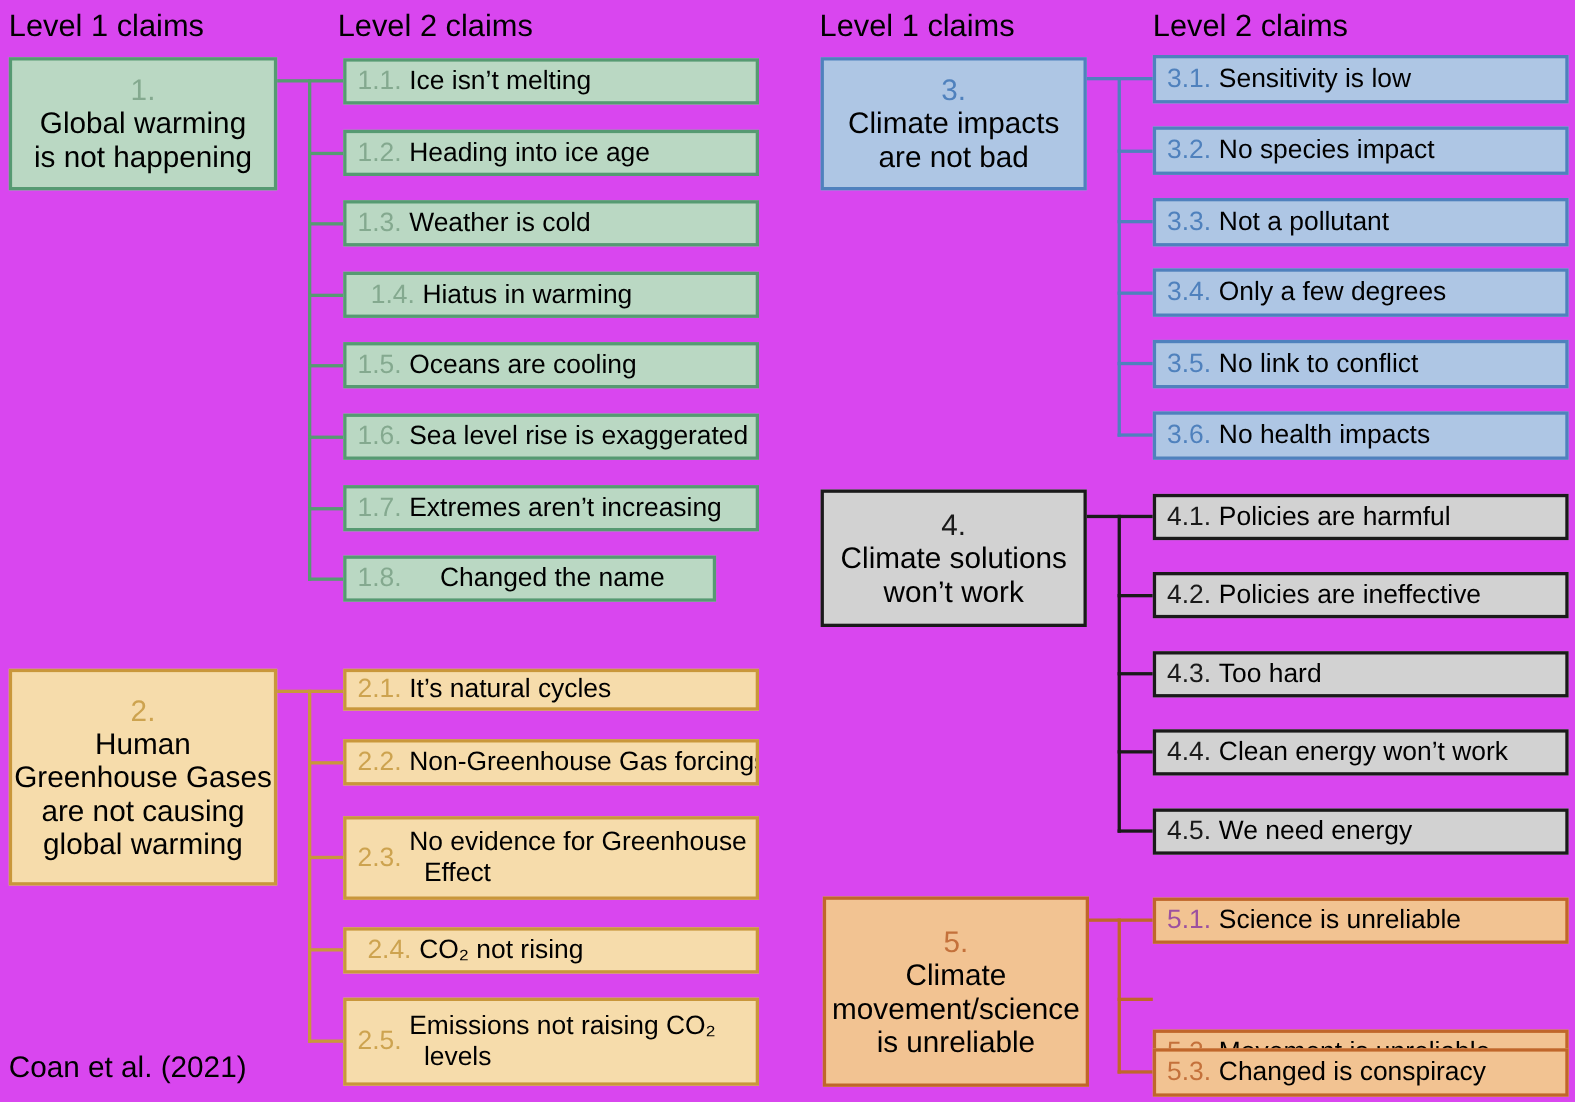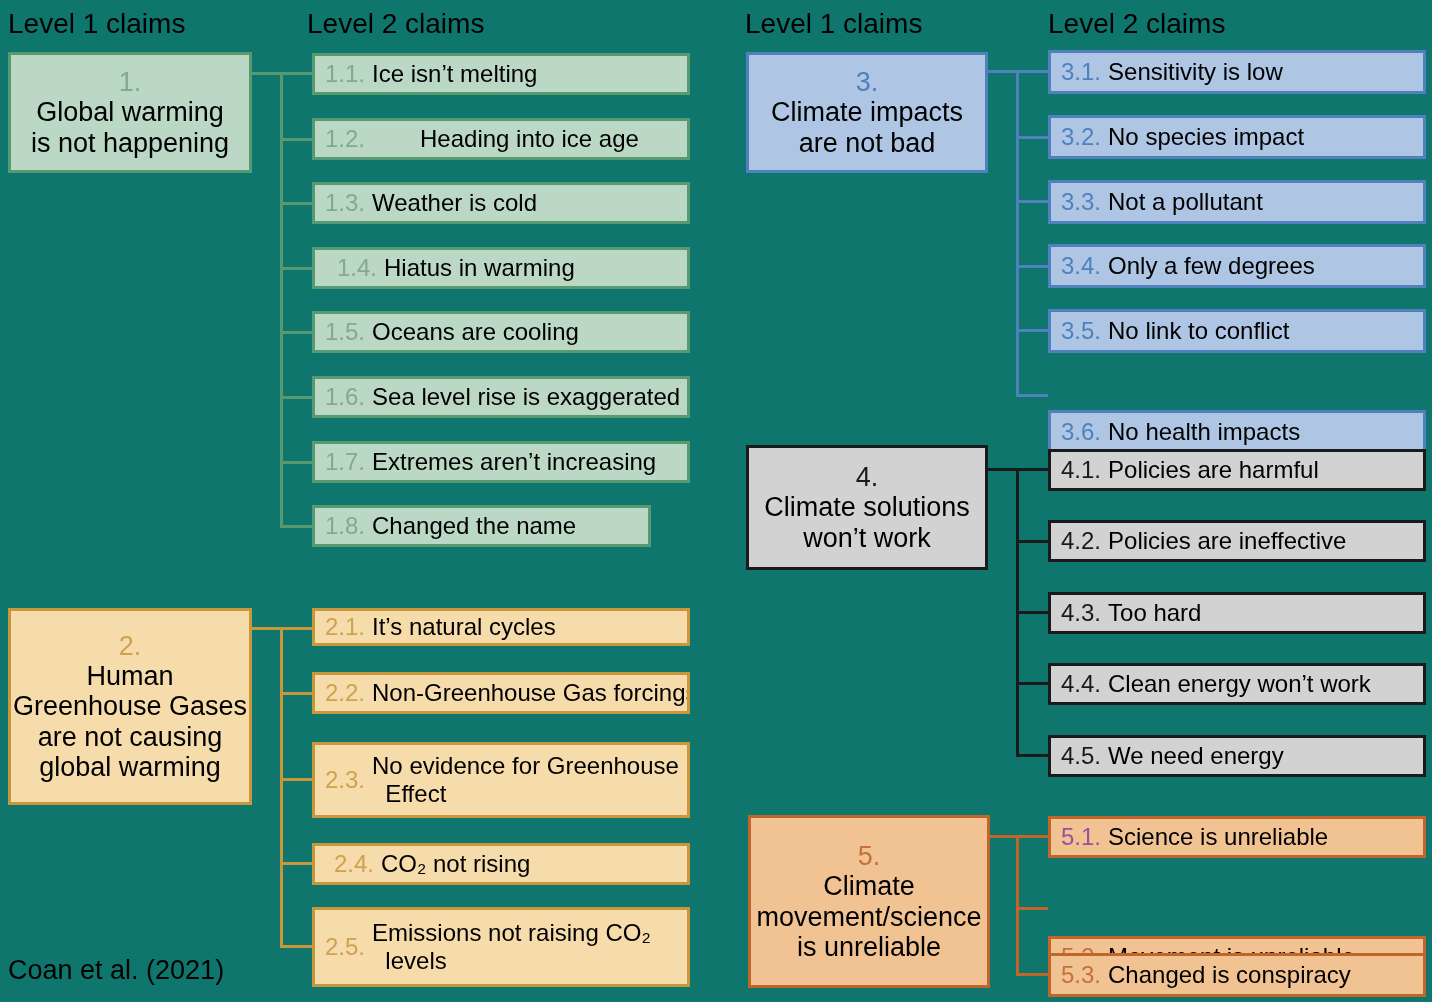--- a/index.html
+++ b/index.html
@@ -1,17 +1,17 @@
 <!DOCTYPE html>
 <html><head>
 <meta charset="utf-8">
 <style>
   html,body{margin:0;padding:0;background:#fff;}
   #stage{
-    position:relative;width:1432px;height:1002px;background:#0f766e;
+    position:relative;width:1432px;height:1002px;background:#d946ef;
     font-family:"Liberation Sans","DejaVu Sans",sans-serif;color:#000;overflow:hidden;
   }
   .hdr{position:absolute;font-size:28px;color:#000;white-space:pre;}
   .l1box{
     position:absolute;box-sizing:border-box;
     background:var(--fill);border:3px solid var(--border);
     display:flex;flex-direction:column;align-items:center;justify-content:center;
     text-align:center;font-size:27px;line-height:1.12;
   }
   .l1num{color:var(--num);white-space:pre;}
@@ -49,21 +49,21 @@
   <div class="hline" style="left: 280px; top: 267px; width: 32px; height: 3px; --fill: #bad8c3; --border: #569a72; --num: #84a98f;"></div>
   <div class="hline" style="left: 280px; top: 331px; width: 32px; height: 3px; --fill: #bad8c3; --border: #569a72; --num: #84a98f;"></div>
   <div class="hline" style="left: 280px; top: 396px; width: 32px; height: 3px; --fill: #bad8c3; --border: #569a72; --num: #84a98f;"></div>
   <div class="hline" style="left: 280px; top: 461px; width: 32px; height: 3px; --fill: #bad8c3; --border: #569a72; --num: #84a98f;"></div>
   <div class="hline" style="left: 280px; top: 525px; width: 32px; height: 3px; --fill: #bad8c3; --border: #569a72; --num: #84a98f;"></div>
 
   <div class="l2box" style="left: 312px; top: 53px; width: 378px; height: 42px; --fill: #bad8c3; --border: #569a72; --num: #84a98f;">
     <span class="l2num">1.1.</span>
     <span class="l2label">Ice isn’t melting</span>
   </div>
-  <div class="l2box" style="left: 312px; top: 118px; width: 378px; height: 42px; gap: 48px; --fill: #bad8c3; --border: #569a72; --num: #84a98f;">
+  <div class="l2box" style="left: 312px; top: 118px; width: 378px; height: 42px; --fill: #bad8c3; --border: #569a72; --num: #84a98f;">
     <span class="l2num">1.2.</span>
     <span class="l2label">Heading into ice age</span>
   </div>
   <div class="l2box" style="left: 312px; top: 182px; width: 378px; height: 42px; --fill: #bad8c3; --border: #569a72; --num: #84a98f;">
     <span class="l2num">1.3.</span>
     <span class="l2label">Weather is cold</span>
   </div>
   <div class="l2box" style="left: 312px; top: 247px; width: 378px; height: 42px; padding-left: 22px; --fill: #bad8c3; --border: #569a72; --num: #84a98f;">
     <span class="l2num">1.4.</span>
     <span class="l2label">Hiatus in warming</span>
@@ -73,21 +73,21 @@
     <span class="l2label">Oceans are cooling</span>
   </div>
   <div class="l2box" style="left: 312px; top: 376px; width: 378px; height: 42px; --fill: #bad8c3; --border: #569a72; --num: #84a98f;">
     <span class="l2num">1.6.</span>
     <span class="l2label">Sea level rise is exaggerated</span>
   </div>
   <div class="l2box" style="left: 312px; top: 441px; width: 378px; height: 42px; --fill: #bad8c3; --border: #569a72; --num: #84a98f;">
     <span class="l2num">1.7.</span>
     <span class="l2label">Extremes aren’t increasing</span>
   </div>
-  <div class="l2box" style="left: 312px; top: 505px; width: 339px; height: 42px; --fill: #bad8c3; --border: #569a72; --num: #84a98f;">
+  <div class="l2box" style="left: 312px; top: 505px; width: 339px; height: 42px; gap: 28px; --fill: #bad8c3; --border: #569a72; --num: #84a98f;">
     <span class="l2num">1.8.</span>
     <span class="l2label">Changed the name</span>
   </div>
 
   <div class="l1box" style="left: 8px; top: 608px; width: 244px; height: 197px; --fill: #f6dcab; --border: #c9973b; --num: #cda34f;">
     <div class="l1num">2.</div>
     <div class="l1title">Human
 Greenhouse Gases
 are not causing
 global warming</div>
@@ -148,21 +148,21 @@
     <span class="l2label">Not a pollutant</span>
   </div>
   <div class="l2box" style="left: 1048px; top: 244px; width: 378px; height: 44px; --fill: #aec6e4; --border: #4f81bd; --num: #4f81bd;">
     <span class="l2num">3.4.</span>
     <span class="l2label">Only a few degrees</span>
   </div>
   <div class="l2box" style="left: 1048px; top: 309px; width: 378px; height: 44px; --fill: #aec6e4; --border: #4f81bd; --num: #4f81bd;">
     <span class="l2num">3.5.</span>
     <span class="l2label">No link to conflict</span>
   </div>
-  <div class="l2box" style="left: 1048px; top: 374px; width: 378px; height: 44px; margin-top: 36px; --fill: #aec6e4; --border: #4f81bd; --num: #4f81bd;">
+  <div class="l2box" style="left: 1048px; top: 374px; width: 378px; height: 44px; --fill: #aec6e4; --border: #4f81bd; --num: #4f81bd;">
     <span class="l2num">3.6.</span>
     <span class="l2label">No health impacts</span>
   </div>
 
   <div class="l1box" style="left: 746px; top: 445px; width: 242px; height: 125px; --fill: #d2d2d2; --border: #1a1a1a; --num: #1a1a1a;">
     <div class="l1num">4.</div>
     <div class="l1title">Climate solutions
 won’t work</div>
   </div>
   <div class="hline" style="left: 988px; top: 468px; width: 60px; height: 3px; --fill: #d2d2d2; --border: #1a1a1a; --num: #1a1a1a;"></div>

